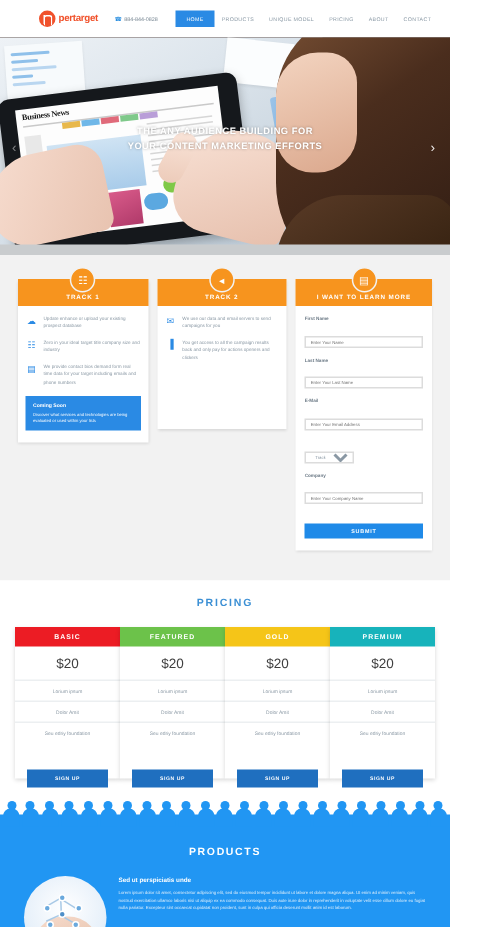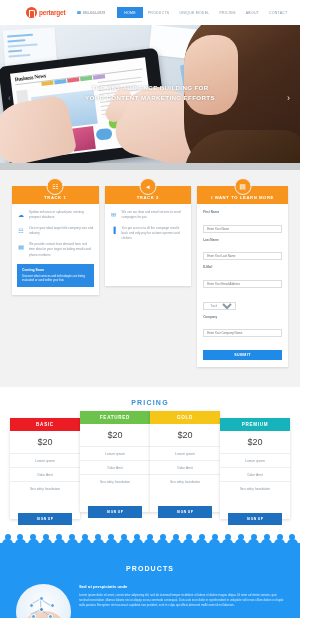--- a/index.html
+++ b/index.html
@@ -183,21 +183,21 @@
     font-size:3.6px; font-weight:bold; letter-spacing:.5px; cursor:pointer;
     font-family:inherit; margin-top:3px;
   }
 
   
   .pricing-sec{ background:#fff; padding:12px 0 10px; }
   .sec-title{
     text-align:center; color:#3b8fd4; font-size:7px; font-weight:bold;
     letter-spacing:1.2px; margin-bottom:12px;
   }
-  .price-row{ display:flex; justify-content:center; align-items:flex-start; padding:0 10px;}
+  .price-row{ display:flex; justify-content:center; align-items:flex-end; padding:0 10px;}
   .pcard{
     flex:1; background:#fff; box-shadow:0 1px 3px rgba(0,0,0,.16);
     text-align:center; position:relative;
   }
   .pcard.tall{ margin-top:-7px; }
   .pcard-head{
     color:#fff; font-size:4.6px; font-weight:bold; letter-spacing:.7px; padding:4px 0;
   }
   .pcard-price{ font-size:9px; color:#3f3f3f; padding:6px 0 6px; }
   .pcard-feat{

